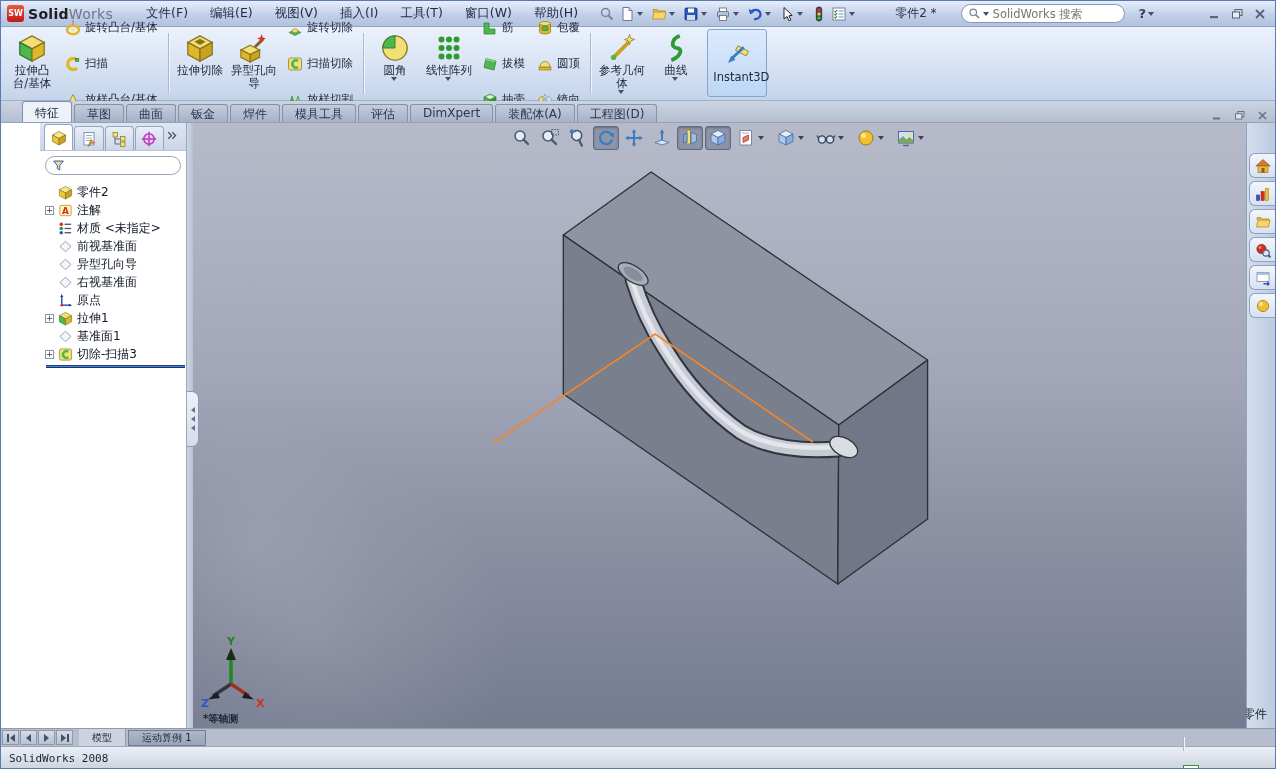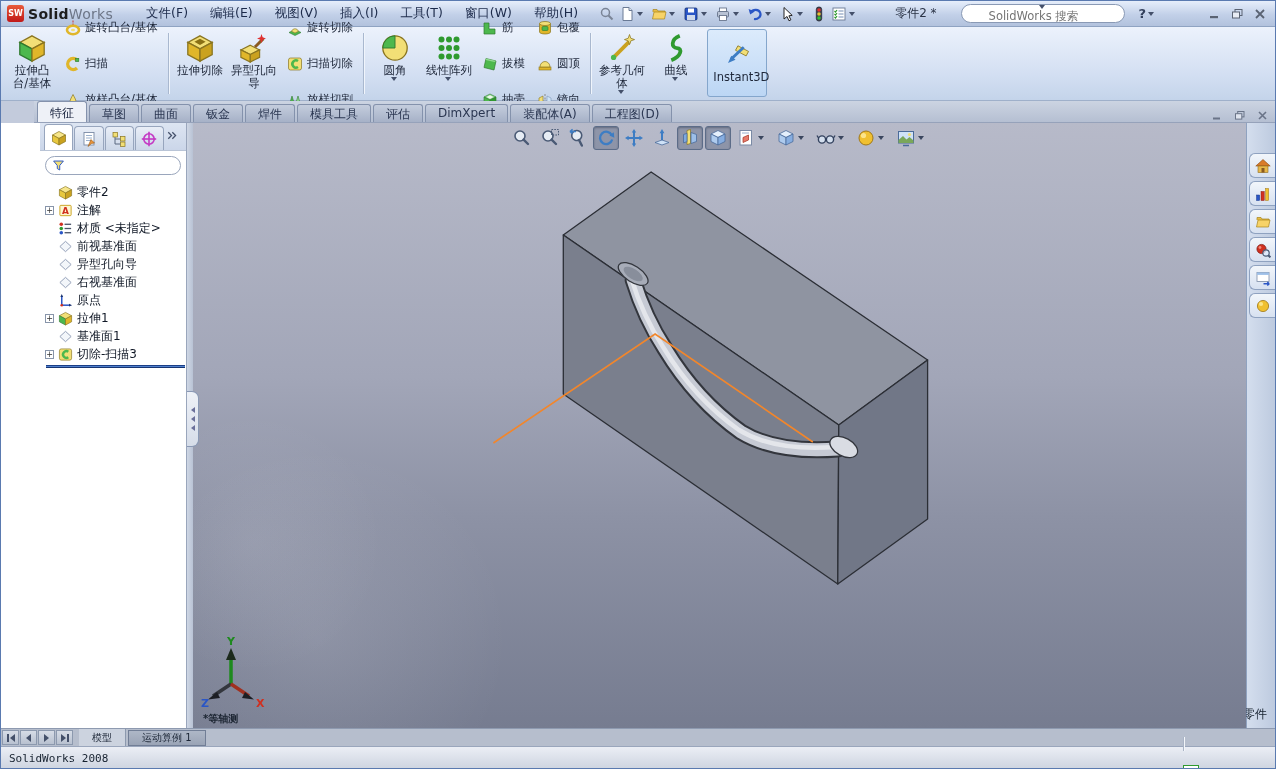--- a/index.html
+++ b/index.html
@@ -11,40 +11,40 @@
   .logo { display:flex; align-items:center; gap:4px; margin-right:22px; }
   .logosq { width:17px; height:17px; background:linear-gradient(#e85a3a,#c01818); border-radius:3px; color:#fff; font-size:8px; font-weight:bold; display:flex; align-items:center; justify-content:center; }
   .logotxt { font-size:14px; letter-spacing:.3px; }
   .logotxt b { color:#1d1d1d; } .logotxt i { font-style:normal; color:#6d7687; }
   .menus { display:flex; }
   .menu { font-size:12.5px; color:#1c2a4a; padding:3px 11px; cursor:default; }
   .qbar { display:flex; align-items:center; margin-left:8px; }
   .qbtn { display:flex; align-items:center; padding:1px 2px; }
   .ddtri { width:0; height:0; border-left:3px solid transparent; border-right:3px solid transparent; border-top:4px solid #44506a; margin:0 4px 0 2px; }
   .doctitle { font-size:12px; color:#2a3346; margin-left:34px; white-space:nowrap; }
-  .searchwrap { display:flex; align-items:center; margin-left:24px; background:#fff; border:1px solid #8a9ab5; border-radius:10px; height:19px; width:164px; padding:0 6px;flex-direction:column; }
+  .searchwrap { display:flex; align-items:center; margin-left:24px; background:#fff; border:1px solid #8a9ab5; border-radius:10px; height:19px; width:164px; padding:0 6px; }
   .searchwrap input { border:none; outline:none; width:108px; font-size:11.5px; color:#333; background:transparent; font-family:inherit; }
   .helpbtn { display:flex; align-items:center; margin-left:14px; font-size:13px; font-weight:bold; color:#33405c; }
   .winbtns { display:flex; align-items:center; gap:12px; margin-left:auto; padding-right:4px; }
   .winbtns span { display:flex; align-items:center; }
 
   
   .cmdbar { height:74px; display:flex; align-items:stretch; background:linear-gradient(#ecf2fc,#d3dff2 65%,#c4d4ea); border-bottom:1px solid #9fb0ca; padding:2px 2px 2px 4px; }
   .grp { display:flex; align-items:center; }
   .vsep { width:1px; background:#a9b8cf; margin:4px 4px; box-shadow:1px 0 0 #f0f5fc; }
   .bigbtn { width:54px; height:68px; display:flex; flex-direction:column; align-items:center; padding-top:3px; border-radius:3px; cursor:default; }
   .blbl { font-size:11.5px; line-height:13px; color:#1d2638; text-align:center; width:48px; word-break:break-all; margin-top:1px; }
   .col { display:flex; flex-direction:column; justify-content:center; margin:0 2px;gap:16px; }
   .smbtn { display:flex; align-items:center; gap:4px; height:20px; padding:0 4px; font-size:11.5px; color:#1d2638; white-space:nowrap; border-radius:2px; }
   .i32 { width:30px; height:30px; } .i16 { width:16px; height:16px; } .i15 { width:15px; height:15px; } .i20 { width:20px; height:20px; } .i13 { width:13px; height:13px; } .i24 { width:24px; height:24px; }
   .instant3d { width:60px; height:68px; margin-left:4px; background:linear-gradient(#dcebfc,#bcd6f4); border:1px solid #84a6cc; border-radius:3px; display:flex; flex-direction:column; align-items:center; justify-content:center; gap:4px; }
   .instant3d .blbl { width:auto; word-break:normal;padding-left:9px; }
 
   
-  .tabrow { height:22px; background:linear-gradient(#ccd4e2,#b5bfd2); border-bottom:1px solid #96a2ba; display:flex; align-items:flex-end; padding-left:2px; position:relative;margin-left:33px; }
+  .tabrow { height:22px; background:linear-gradient(#ccd4e2,#b5bfd2); border-bottom:1px solid #96a2ba; display:flex; align-items:flex-end; padding-left:20px; position:relative; }
   .rtab { font-size:12px; color:#2b3752; background:linear-gradient(#c4cddd,#a6b1c7); border:1px solid #8492ac; border-bottom:none; border-radius:3px 3px 0 0; height:18px; margin:0 1px; padding:1px 12px 0; white-space:nowrap; }
   .rtab.active { background:#eef1f7; height:21px; color:#141f3a; padding-top:3px; }
   .docwinbtns { position:absolute; right:8px; top:4px; display:flex; gap:13px; align-items:center; }
 
   
   .main { display:flex; height:605px; }
 
   
   .fmpanel { width:186px; background:#fff; display:flex; flex-direction:column; border-right:1px solid #9aa6bc;padding-left:39px; }
   .fmtabs { height:28px; background:linear-gradient(#dde5f2,#cbd6e9); display:flex; align-items:flex-end; padding:2px 4px 0; gap:1px; border-bottom:1px solid #b9c4d6; }

